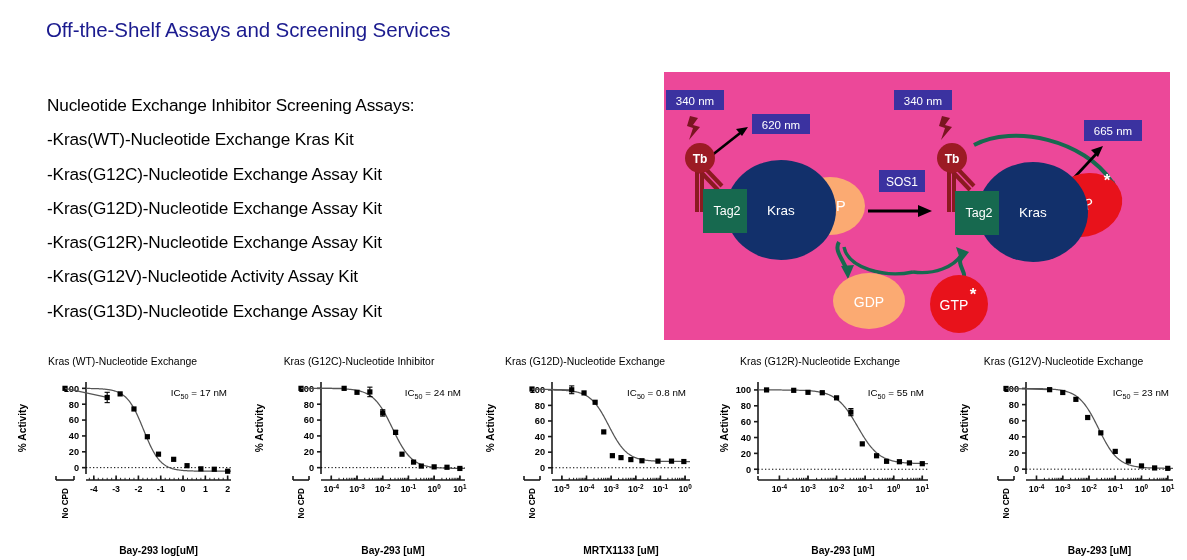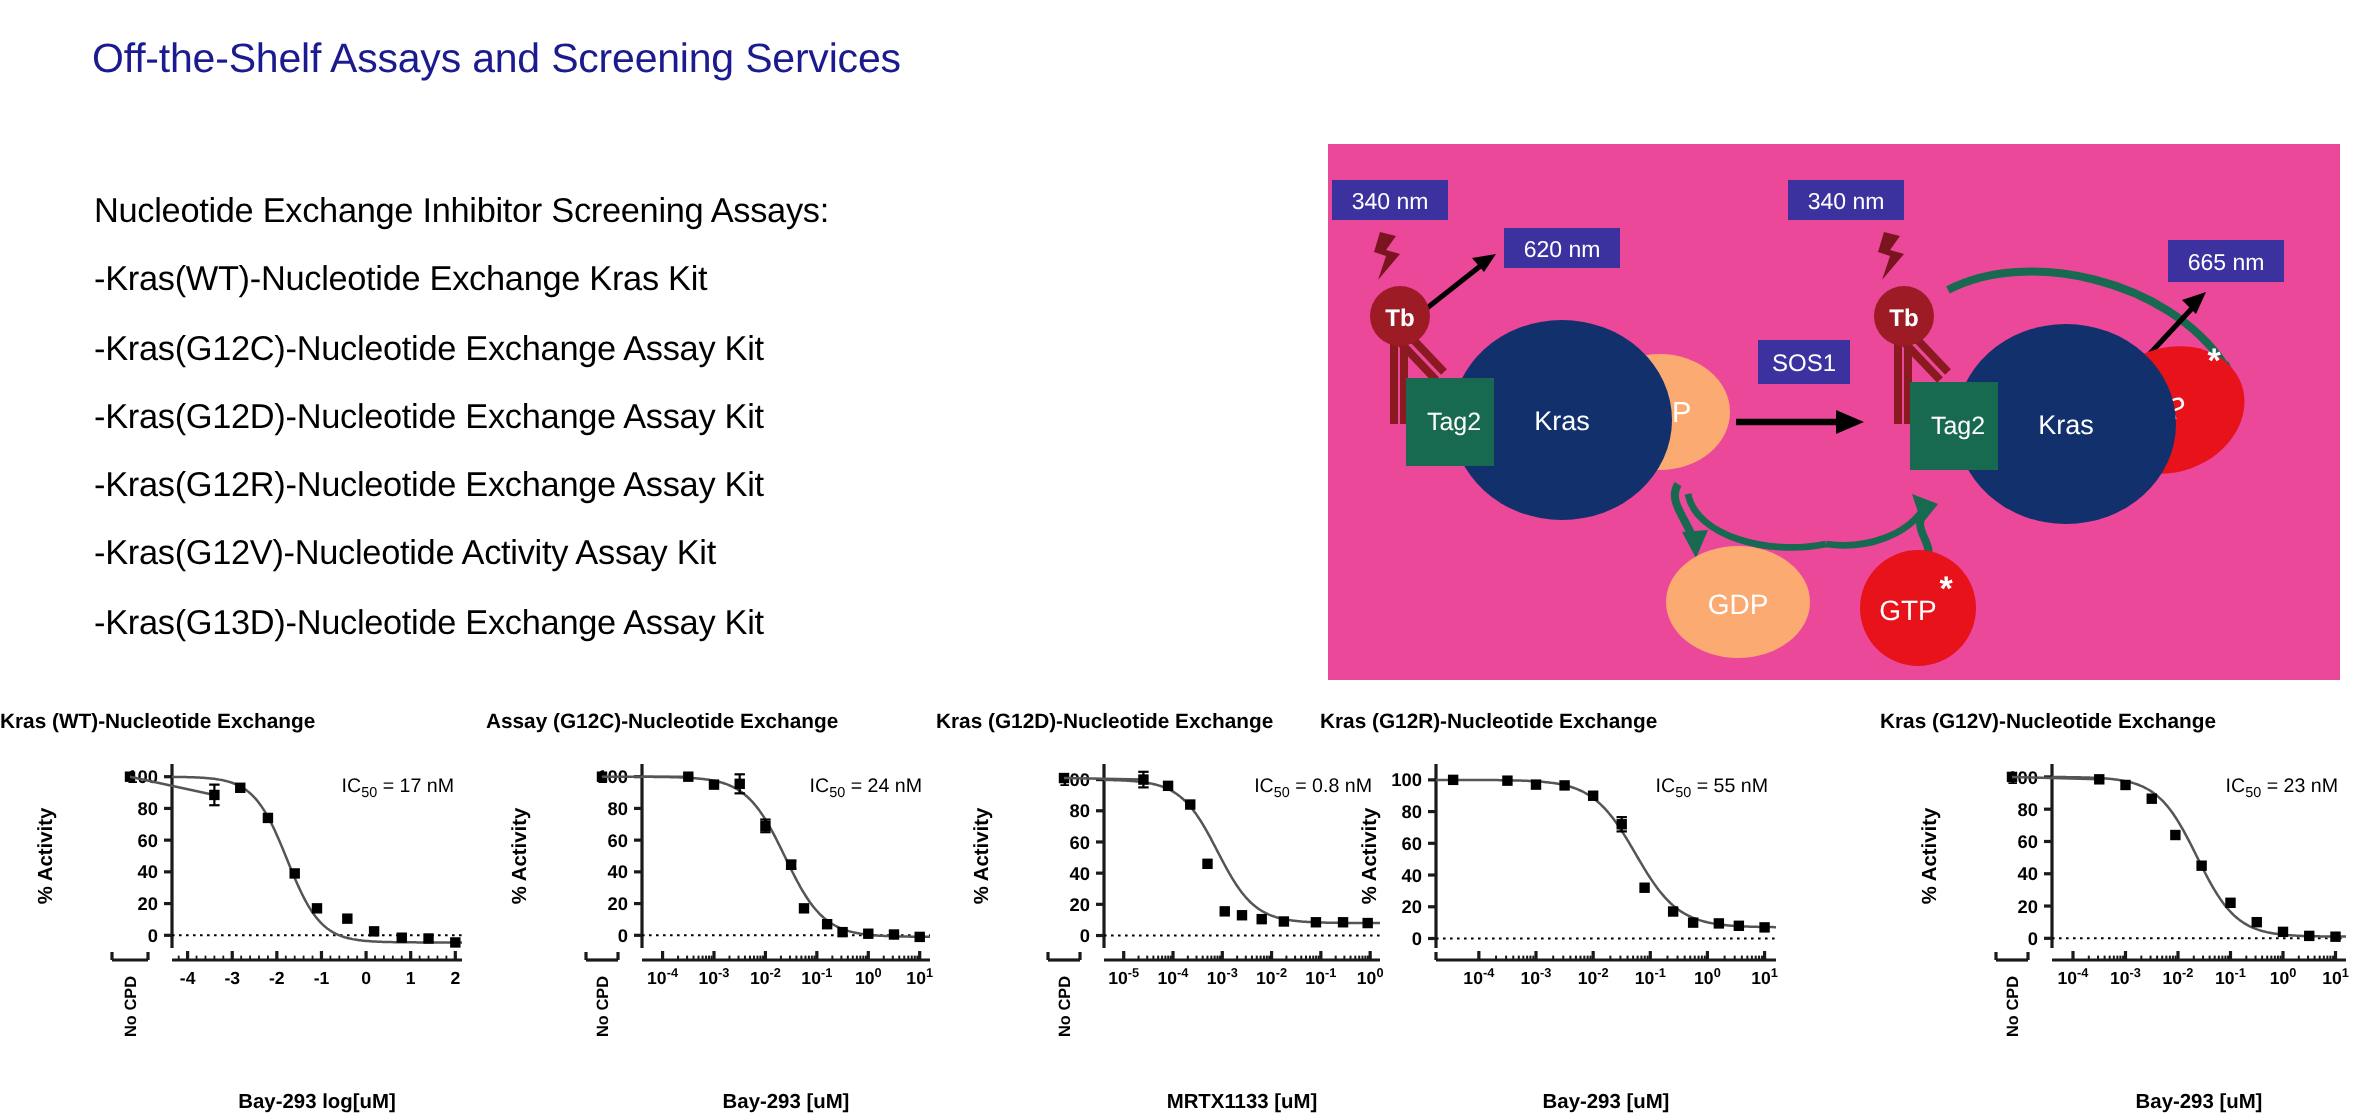--- a/index.html
+++ b/index.html
@@ -28,22 +28,22 @@
   #diagram-panel{
     position:absolute;left:664px;top:72px;width:506px;height:268px;
     background:#ec4899;
   }
   #diagram-panel svg{display:block;}
 
   
   #charts-row{position:absolute;left:0;top:348px;width:1187px;height:212px;}
   .chart-cell{position:absolute;top:0;height:212px;}
   .chart-title{
-    position:absolute;top:8px;left:0;width:100%;
-    font-size:10.4px;font-weight:bold;color:#000;white-space:nowrap;
+    position:absolute;top:8px;left:0;width:100%;text-align:center;
+    font-size:10.4px;font-weight:normal;color:#000;white-space:nowrap;
   }
   .chart-svg{position:absolute;top:22px;left:0;}
   text{font-family:"Liberation Sans","DejaVu Sans",sans-serif;}
 </style>
 </head>
 <body>
 
 <div class="page">
 
   <div id="slide-title">Off-the-Shelf Assays and Screening Services</div>
@@ -283,21 +283,21 @@
             <rect x="171.06923076923076" y="86.72758620689656" width="5.2" height="5.2" fill="#000"></rect>
             <rect x="184.45384615384617" y="93.07241379310345" width="5.2" height="5.2" fill="#000"></rect>
             <rect x="198.28461538461536" y="96.2448275862069" width="5.2" height="5.2" fill="#000"></rect>
             <rect x="211.66923076923078" y="96.64137931034483" width="5.2" height="5.2" fill="#000"></rect>
             <rect x="225.05384615384617" y="98.62413793103448" width="5.2" height="5.2" fill="#000"></rect>
             <text x="227" y="26" font-size="9.8" fill="#000" text-anchor="end">IC<tspan dy="2.6" font-size="7.2">50</tspan><tspan dy="-2.6"> = 17 nM</tspan></text>
           </svg></div>
     </div>
 
     <div class="chart-cell" style="left:243px;width:232px;">
-      <div class="chart-title">Assay (G12C)-Nucleotide Exchange</div>
+      <div class="chart-title">Kras (G12C)-Nucleotide Inhibitor</div>
       <div class="chart-svg" id="svg-1"><svg width="232" height="190" viewBox="0 0 232 190">
             <line x1="78" y1="12" x2="78" y2="104" stroke="#1a1a1a" stroke-width="1.6"></line>
             <line x1="78" y1="110" x2="222" y2="110" stroke="#1a1a1a" stroke-width="1.6"></line>
             <line x1="50" y1="110" x2="66" y2="110" stroke="#1a1a1a" stroke-width="1.6"></line>
             <line x1="50" y1="110" x2="50" y2="106" stroke="#1a1a1a" stroke-width="1.6"></line>
             <line x1="66" y1="110" x2="66" y2="106" stroke="#1a1a1a" stroke-width="1.6"></line>
             <rect x="55.4" y="15.744827586206904" width="5.2" height="5.2" fill="#000"></rect>
             <text x="61" y="118" font-size="8.2" font-weight="bold" fill="#000" transform="rotate(-90 61 118)" text-anchor="end">No CPD</text>
             <line x1="74" y1="97.65517241379311" x2="78" y2="97.65517241379311" stroke="#1a1a1a" stroke-width="1.6"></line>
             <text x="71" y="100.95517241379311" font-size="9.2" font-weight="bold" fill="#000" text-anchor="end">0</text>
@@ -502,21 +502,21 @@
             <rect x="150.4" y="85.0271186440678" width="5.2" height="5.2" fill="#000"></rect>
             <rect x="160.25714285714284" y="86.97627118644068" width="5.2" height="5.2" fill="#000"></rect>
             <rect x="171.34642857142856" y="88.1457627118644" width="5.2" height="5.2" fill="#000"></rect>
             <rect x="187.36428571428573" y="88.535593220339" width="5.2" height="5.2" fill="#000"></rect>
             <rect x="200.91785714285717" y="88.535593220339" width="5.2" height="5.2" fill="#000"></rect>
             <rect x="213.23928571428573" y="88.92542372881357" width="5.2" height="5.2" fill="#000"></rect>
             <text x="218" y="26" font-size="9.8" fill="#000" text-anchor="end">IC<tspan dy="2.6" font-size="7.2">50</tspan><tspan dy="-2.6"> = 0.8 nM</tspan></text>
           </svg></div>
     </div>
 
-    <div class="chart-cell" style="left:660px;width:240px;">
+    <div class="chart-cell" style="left:700px;width:240px;">
       <div class="chart-title">Kras (G12R)-Nucleotide Exchange</div>
       <div class="chart-svg" id="svg-3"><svg width="240" height="190" viewBox="0 0 240 190">
             <line x1="58" y1="12" x2="58" y2="104" stroke="#1a1a1a" stroke-width="1.6"></line>
             <line x1="58" y1="110" x2="228" y2="110" stroke="#1a1a1a" stroke-width="1.6"></line>
             <line x1="58" y1="110" x2="58" y2="106" stroke="#1a1a1a" stroke-width="1.6"></line>
             <line x1="54" y1="99.24137931034483" x2="58" y2="99.24137931034483" stroke="#1a1a1a" stroke-width="1.6"></line>
             <text x="51" y="102.54137931034482" font-size="9.2" font-weight="bold" fill="#000" text-anchor="end">0</text>
             <line x1="54" y1="83.37931034482759" x2="58" y2="83.37931034482759" stroke="#1a1a1a" stroke-width="1.6"></line>
             <text x="51" y="86.67931034482758" font-size="9.2" font-weight="bold" fill="#000" text-anchor="end">20</text>
             <line x1="54" y1="67.51724137931035" x2="58" y2="67.51724137931035" stroke="#1a1a1a" stroke-width="1.6"></line>

